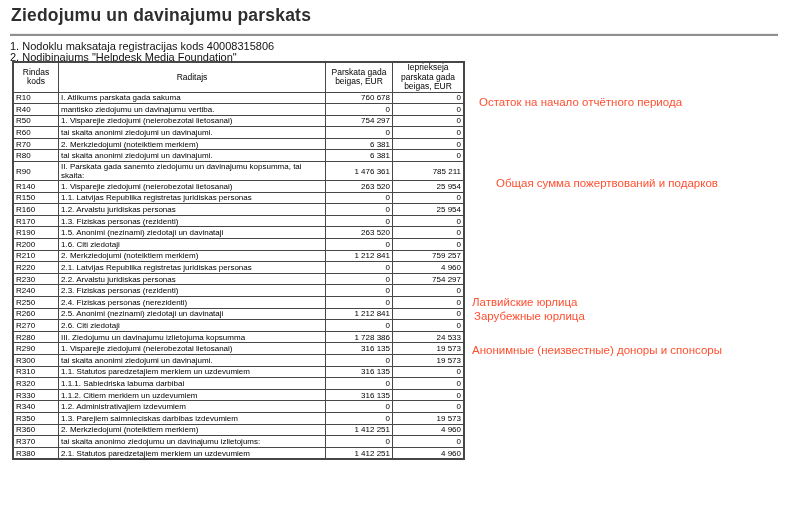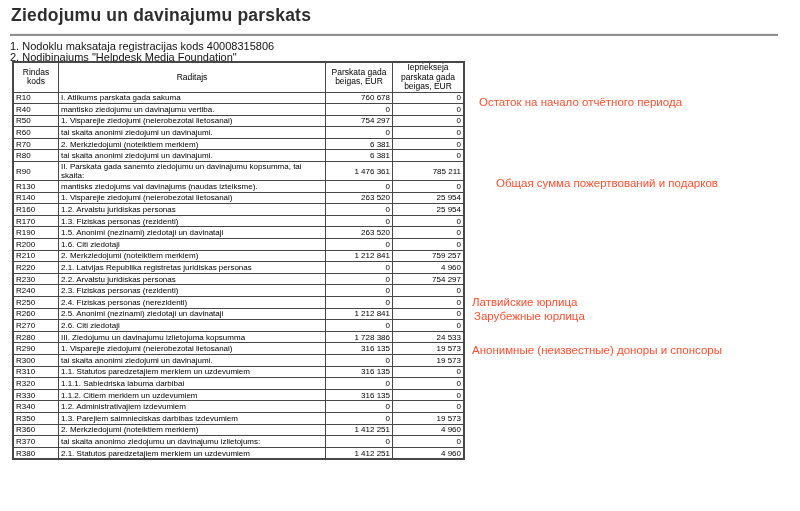--- a/index.html
+++ b/index.html
@@ -155,30 +155,30 @@
           <td class="num">6 381</td>
           <td class="num">0</td>
         </tr>
         <tr>
           <td class="code">R90</td>
           <td>II. Parskata gada sanemto ziedojumu un davinajumu kopsumma, tai skaita:</td>
           <td class="num">1 476 361</td>
           <td class="num">785 211</td>
         </tr>
         <tr>
-          <td class="code">R130</td>
-          <td>mantisks ziedojums vai davinajums (naudas izteiksme).</td>
-          <td class="num">0</td>
-          <td class="num">0</td>
-        </tr>
-        <tr>
           <td class="code">R140</td>
           <td>1. Visparejie ziedojumi (neierobezotai lietosanai)</td>
           <td class="num">263 520</td>
           <td class="num">25 954</td>
+        </tr>
+        <tr>
+          <td class="code">R150</td>
+          <td>1.1. Latvijas Republika registretas juridiskas personas</td>
+          <td class="num">0</td>
+          <td class="num">0</td>
         </tr>
         <tr>
           <td class="code">R160</td>
           <td>1.2. Arvalstu juridiskas personas</td>
           <td class="num">0</td>
           <td class="num">25 954</td>
         </tr>
         <tr>
           <td class="code">R170</td>
           <td>1.3. Fiziskas personas (rezidenti)</td>

